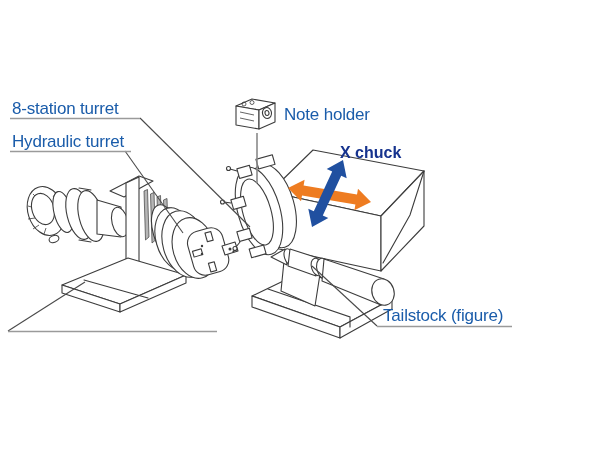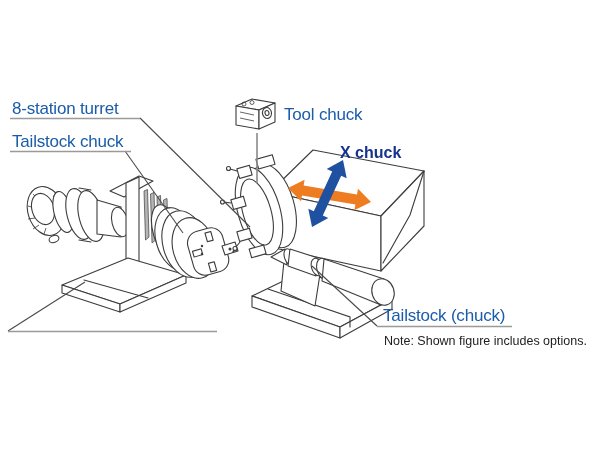--- a/index.html
+++ b/index.html
@@ -142,18 +142,17 @@
 
     <g>
       <path class="uline" d="M10,118.5 L140,118.5"></path>
       <path class="uline" d="M10,151.5 L131,151.5"></path>
       <path class="uline" d="M8,331.5 L217,331.5"></path>
       <path class="uline" d="M377,326.5 L512,326.5"></path>
     </g>
   </svg>
 
   <div class="callout" style="left:12px;top:99px">8-station turret</div>
-  <div class="callout" style="left:12px;top:132px">Tailstock chuck</div>
-  <div class="callout" style="left:284px;top:105px">Tool chuck</div>
+  <div class="callout" style="left:12px;top:132px">Hydraulic turret</div>
+  <div class="callout" style="left:284px;top:105px">Note holder</div>
   <div class="axis-label" style="left:340px;top:144px">X chuck</div>
-  <div class="callout" style="left:383px;top:306px">Tailstock (chuck)</div>
-  <div class="note" style="left:384px;top:334px">Note: Shown figure includes options.</div>
+  <div class="callout" style="left:383px;top:306px">Tailstock (figure)</div>
 </div>
 
 </body></html>

